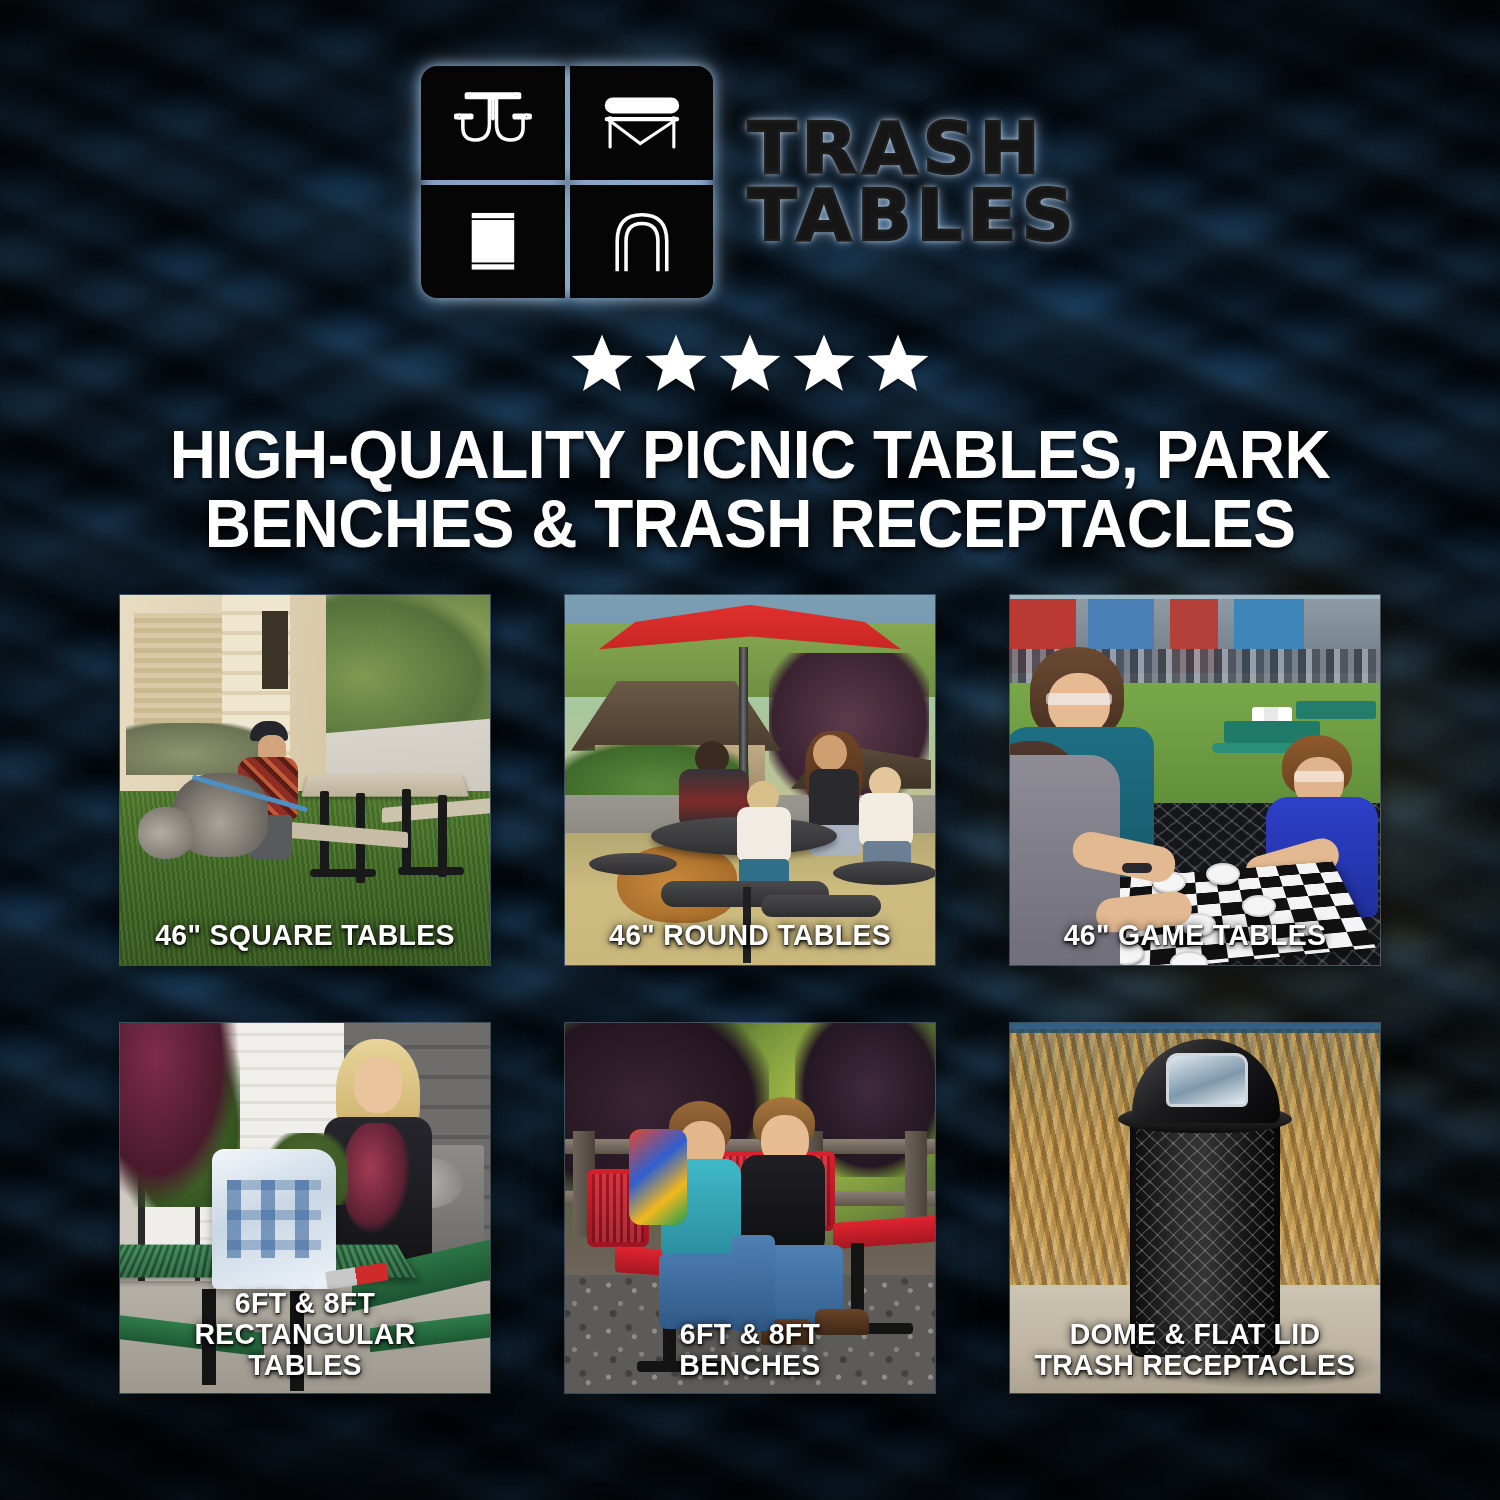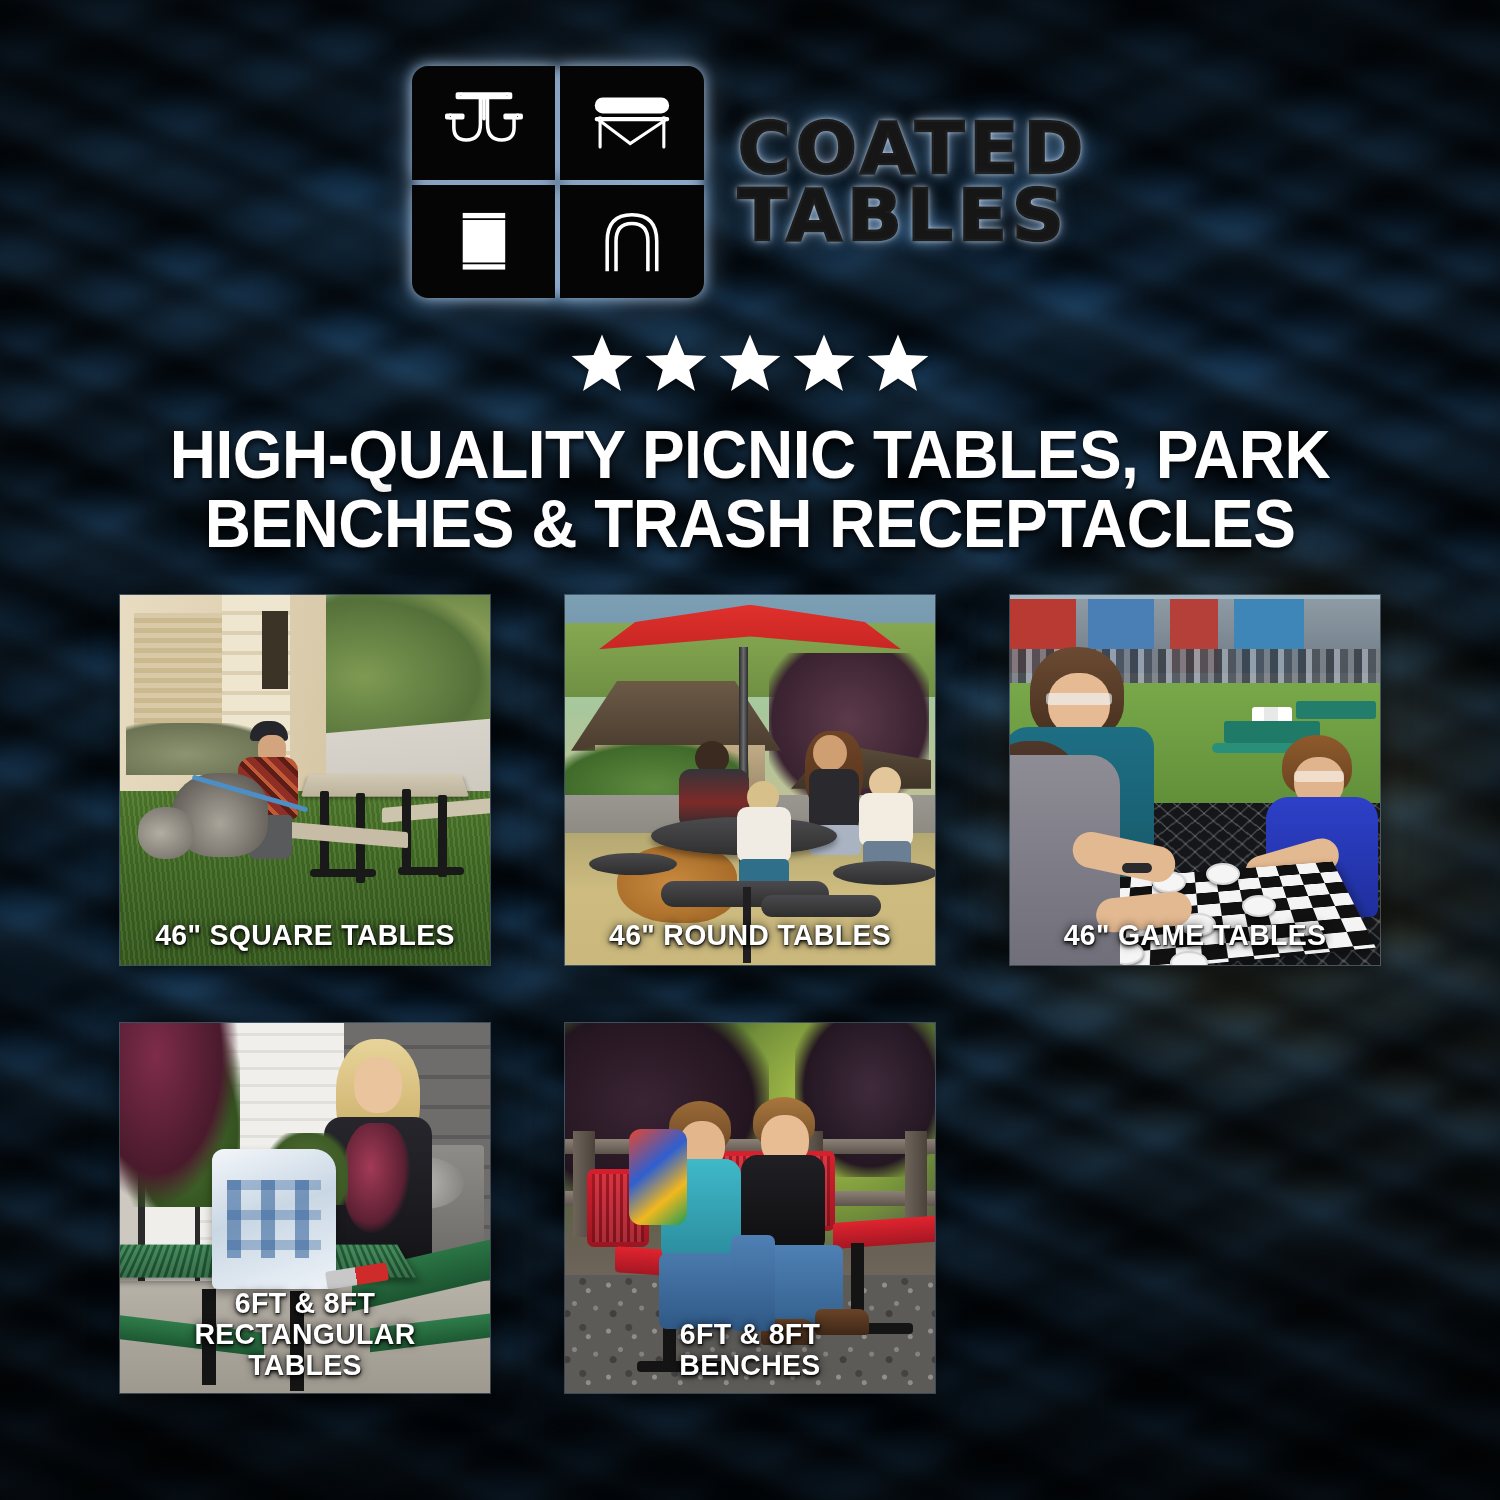--- a/index.html
+++ b/index.html
@@ -379,21 +379,21 @@
       </div>
       <div class="logo-tile br">
         <svg viewBox="0 0 100 100" fill="none" stroke="#ffffff" stroke-width="4">
           <path d="M22 84 V50 Q22 20 50 20 Q78 20 78 50 V84"></path>
           <path d="M32 84 V50 Q32 30 50 30 Q68 30 68 50 V84"></path>
         </svg>
       </div>
     </div>
 
     <div class="logo-text">
-      <span>COATED</span>
+      <span>TRASH</span>
       <span>TABLES</span>
     </div>
   </div>
 
   <div class="stars">
     <span class="star">
         <svg viewBox="0 0 50 48">
           <polygon points="25,1 31.8,17.6 49.5,18.3 35.7,29.4 40.3,46.6 25,36.6 9.7,46.6 14.3,29.4 0.5,18.3 18.2,17.6" fill="#ffffff"></polygon>
         </svg>
       </span>
@@ -623,15 +623,32 @@
         <div class="p5-shoe" style="left:196px;top:296px;width:52px;height:26px;"></div>
         <div class="p5-shoe" style="left:250px;top:286px;width:54px;height:26px;"></div>
         <div class="layer" style="left:166px;top:212px;width:44px;height:96px;background:linear-gradient(#4f80b4,#2f5986);border-radius:7px;"></div>
       </div>
       <div class="cap two">
         <span>6FT &amp; 8FT</span>
         <span class="c2">BENCHES</span>
       </div>
     </div>
 
+    <div class="card">
+      <div class="photo">
+        <div class="layer p6-sky"></div>
+        <div class="layer p6-grass"></div>
+        <div class="layer p6-grass2"></div>
+        <div class="layer p6-path"></div>
+        <div class="layer p6-shadow"></div>
+        <div class="layer p6-body"></div>
+        <div class="layer p6-rim"></div>
+        <div class="layer p6-dome"></div>
+        <div class="layer p6-open"></div>
+      </div>
+      <div class="cap two">
+        <span>DOME &amp; FLAT LID</span>
+        <span class="c2">TRASH RECEPTACLES</span>
+      </div>
+    </div>
 
   </div>
 </div>
 
 </body></html>

